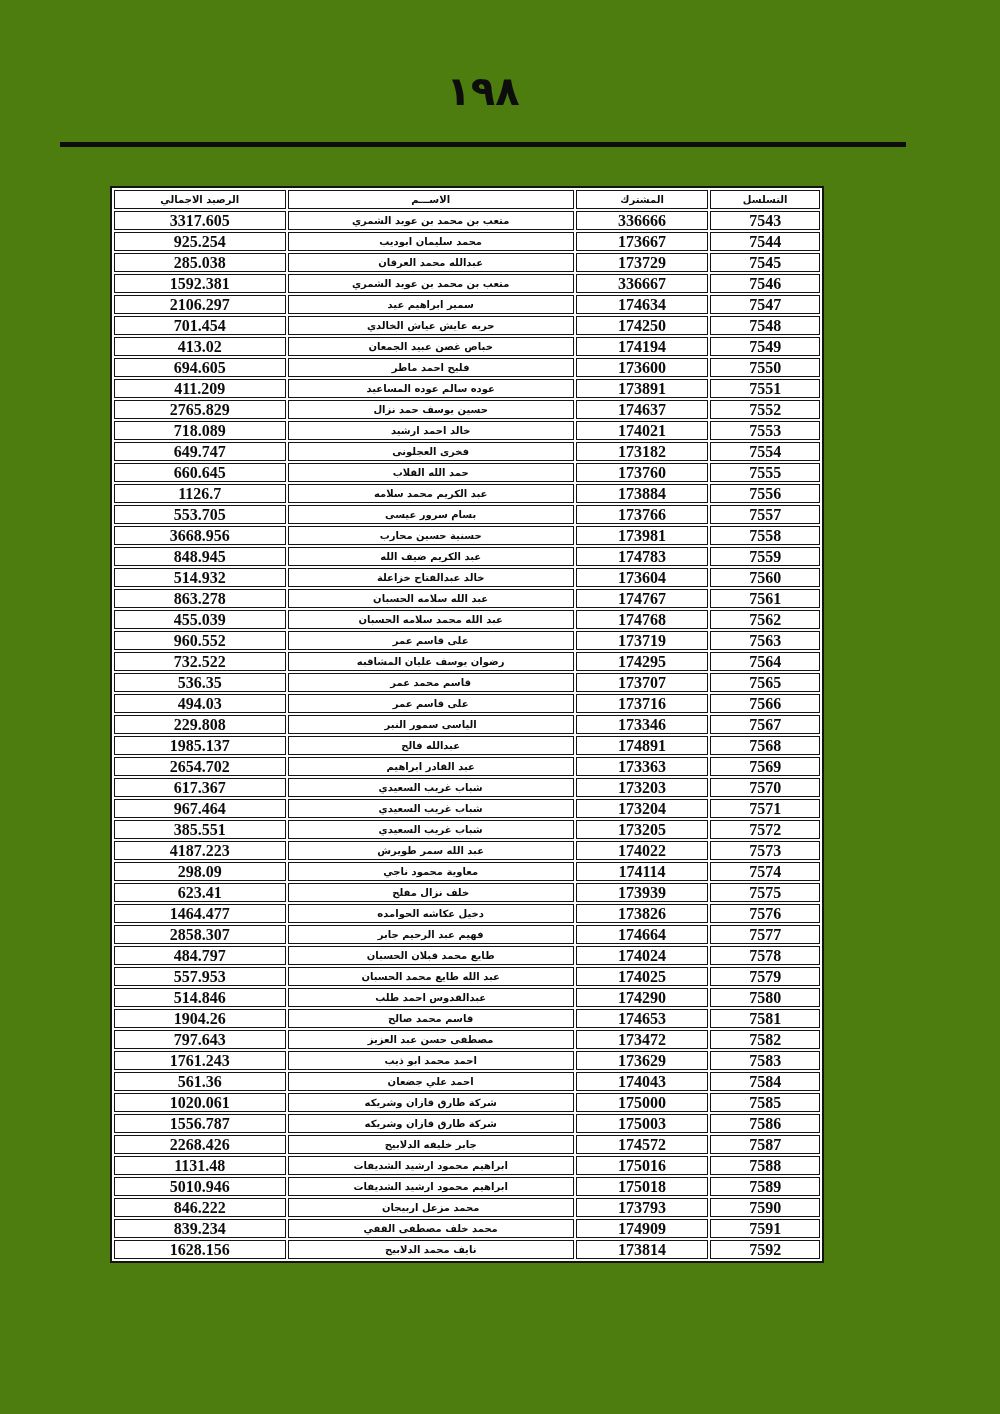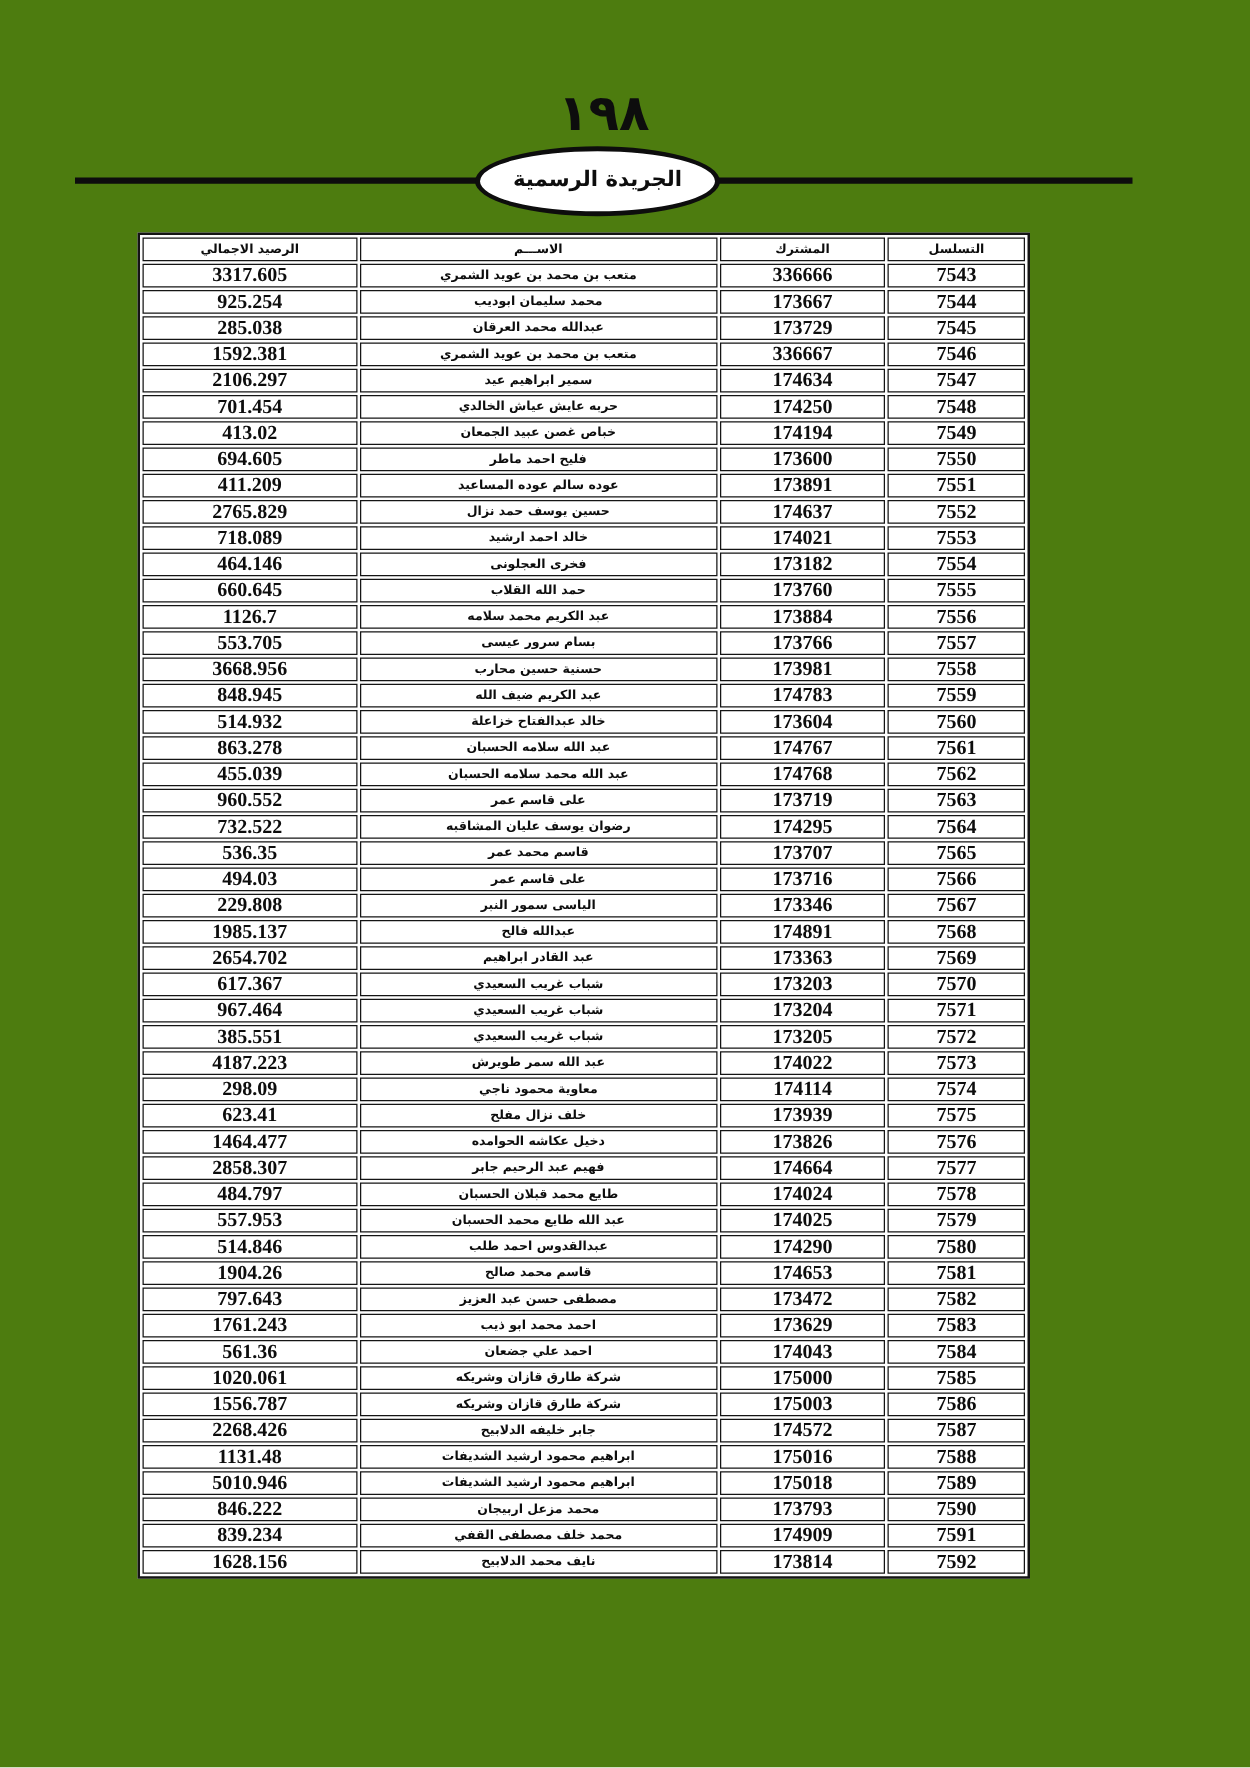--- a/index.html
+++ b/index.html
@@ -80,23 +80,20 @@
 </style>
 </head>
 <body>
 
 <div class="page">
 
   <div class="page-number">١٩٨</div>
 
   <div class="rule"></div>
 
-  <div class="banner-ellipse">
-    <span>الجريدة الرسمية</span>
-  </div>
 
   <div class="table-wrap">
     <table class="gazette">
       <colgroup>
         <col class="c-serial">
         <col class="c-subscriber">
         <col class="c-name">
         <col class="c-balance">
       </colgroup>
       <thead>
@@ -171,21 +168,21 @@
           <tr>
             <td class="num">7553</td>
             <td class="num">174021</td>
             <td class="ar">خالد احمد ارشيد</td>
             <td class="num">718.089</td>
           </tr>
           <tr>
             <td class="num">7554</td>
             <td class="num">173182</td>
             <td class="ar">فخرى العجلونى</td>
-            <td class="num">464.146</td>
+            <td class="num">649.747</td>
           </tr>
           <tr>
             <td class="num">7555</td>
             <td class="num">173760</td>
             <td class="ar">حمد الله القلاب</td>
             <td class="num">660.645</td>
           </tr>
           <tr>
             <td class="num">7556</td>
             <td class="num">173884</td>

